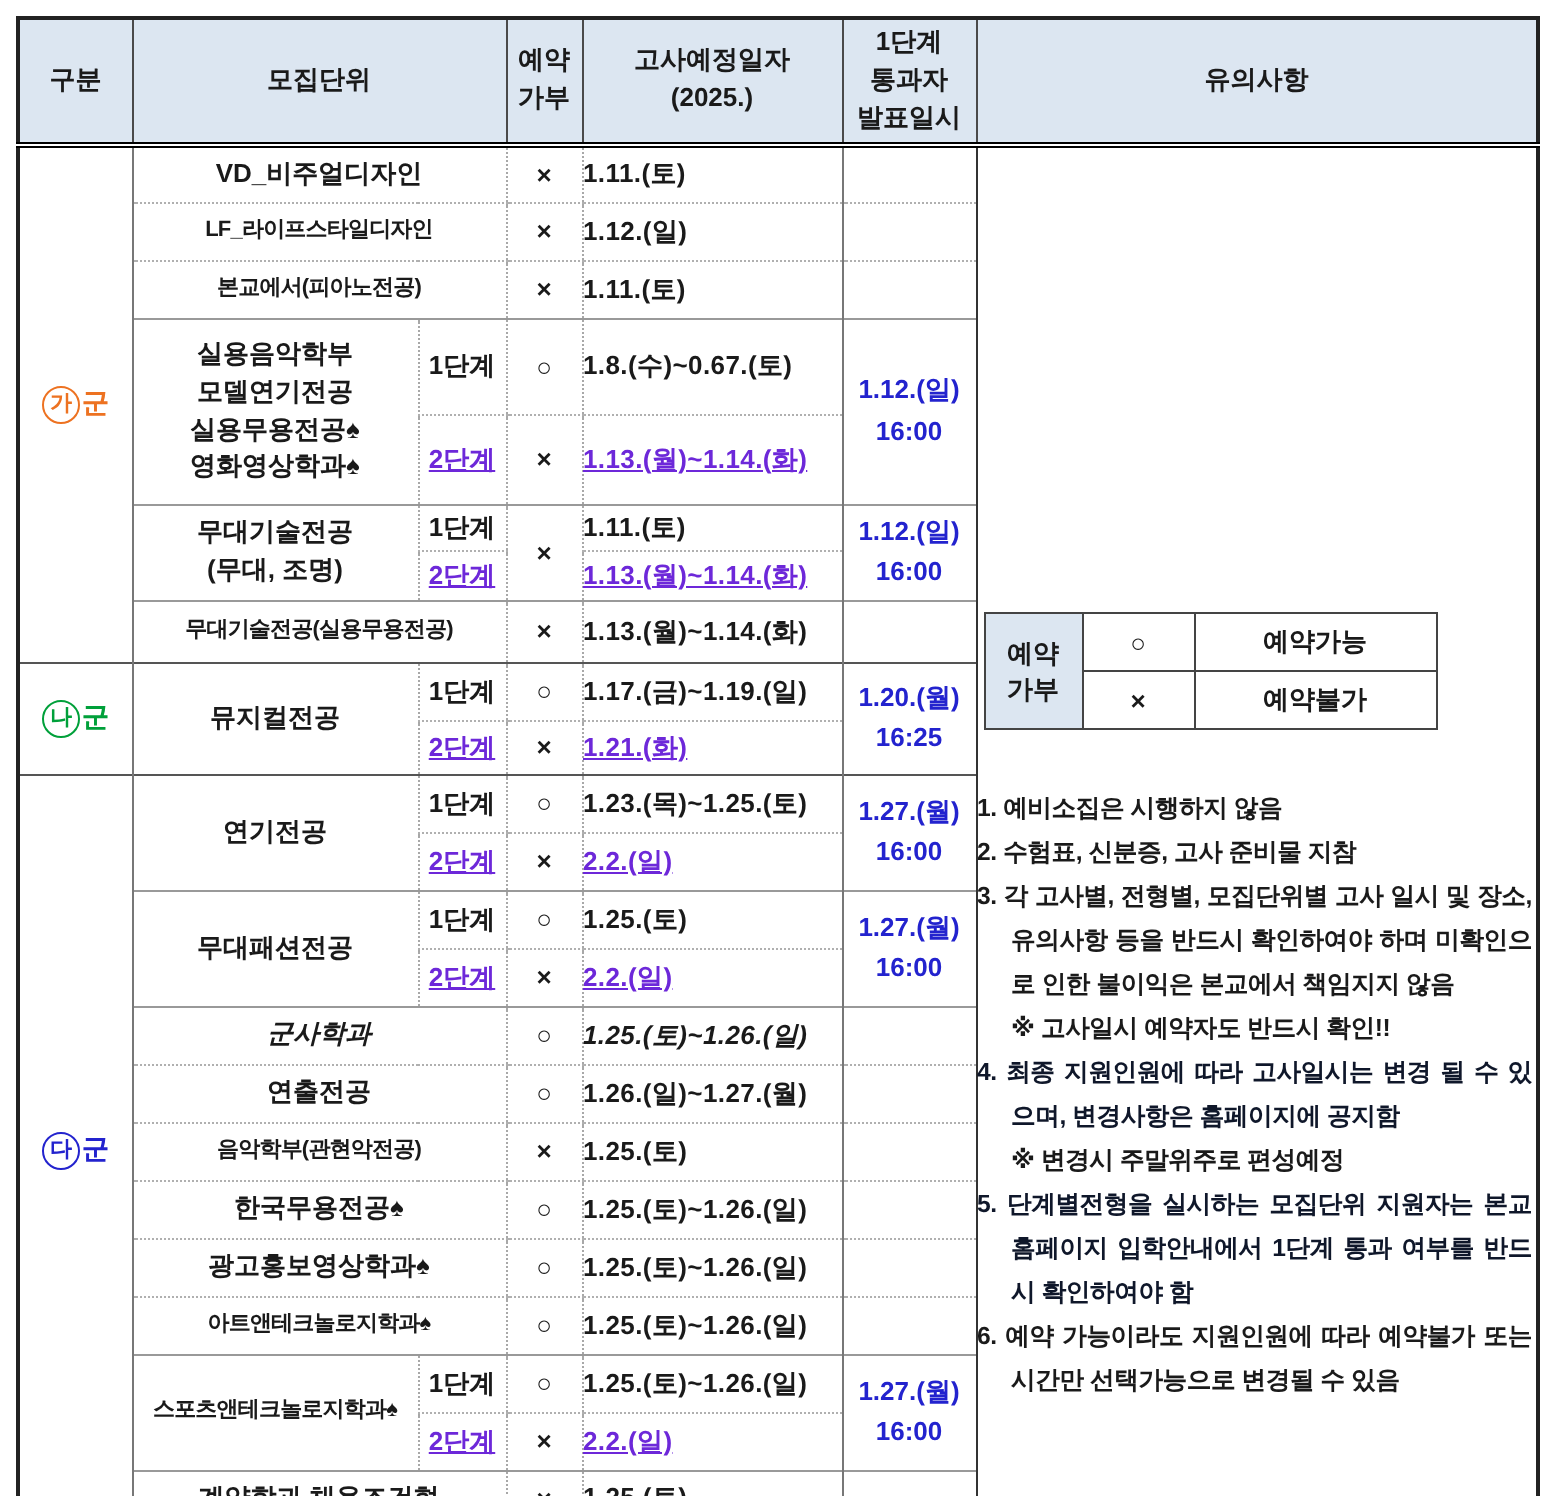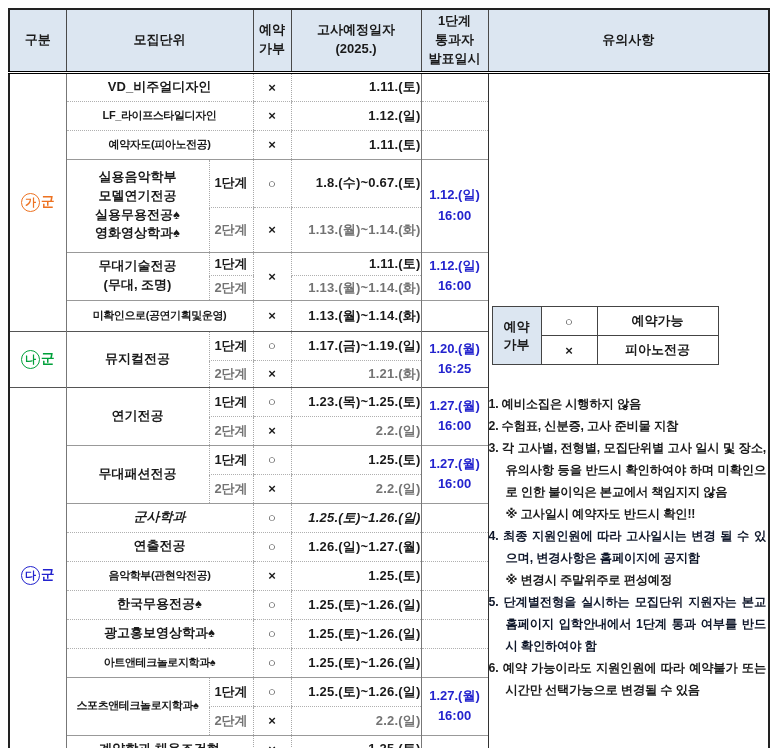--- a/index.html
+++ b/index.html
@@ -19,29 +19,29 @@
   table.main td{font-size:13px;padding:0;vertical-align:middle;
       border-bottom:1px dotted #b0b0b0;background:#fff;}
 
   td.c-group{border-right:1px solid #777;text-align:center;}
   td.c-unit{padding:2px 2px 2px 10px;text-align:center;white-space:pre-line;
             line-height:1.45;font-size:12.5px;}
   td.c-unit.tight{font-size:11px;letter-spacing:-0.4px;}
   td.c-stage{border-left:1px dotted #a8a8a8;text-align:center;font-size:12.5px;}
   td.c-res{border-left:1px dotted #a8a8a8;text-align:center;font-size:13px;}
   td.c-date{border-left:1px dotted #a8a8a8;border-right:1px solid #777;
-            padding-left:9px;text-align:right;letter-spacing:0.2px;}
+            padding-left:9px;text-align:left;letter-spacing:0.2px;}
   td.c-ann{border-right:1.5px solid #333;text-align:center;color:#2323ce;
            font-size:12.5px;white-space:pre-line;line-height:1.55;}
   td.c-notes{vertical-align:top;padding:4px 8px 0 6px;}
 
   tr.bt-solid td{border-top:1px solid #999;}
   tr.bt-section td{border-top:1.5px solid #555;}
 
-  .green{color:#737373;}
+  .green{color:#6d28d9;text-decoration:underline;}
   .badge-wrap{display:inline-flex;align-items:center;gap:1px;}
   .badge-circle{display:inline-flex;align-items:center;justify-content:center;
       width:17px;height:17px;border:1.6px solid currentColor;border-radius:50%;
       font-size:11px;line-height:1;}
   .badge-suffix{font-size:13.5px;}
 
   
   .notes-spacer{height:171px;}
   table.legend{border-collapse:collapse;margin-left:3px;}
   table.legend th,table.legend td{border:1.2px solid #444;font-size:13px;
@@ -101,21 +101,21 @@
     <table class="legend">
       <tbody>
                   <tr>
         <th rowspan="2">예약
 가부</th>
         <td class="sym">○</td>
         <td class="lbl">예약가능</td>
       </tr>
       <tr>
         <td class="sym">×</td>
-        <td class="lbl">피아노전공</td>
+        <td class="lbl">예약불가</td>
       </tr>
     </tbody>
               </table>
     <div class="notes-list" id="notes-list">
                 <div class="note-item">1. 예비소집은 시행하지 않음</div>
                 <div class="note-item">2. 수험표, 신분증, 고사 준비물 지참</div>
                 <div class="note-item">3. 각 고사별, 전형별, 모집단위별 고사 일시 및 장소, 유의사항 등을 반드시 확인하여야 하며 미확인으로 인한 불이익은 본교에서 책임지지 않음</div>
                 <div class="note-item sub">※ 고사일시 예약자도 반드시 확인!!</div>
                 <div class="note-item red">4. 최종 지원인원에 따라 고사일시는 변경 될 수 있으며, 변경사항은 홈페이지에 공지함</div>
                 <div class="note-item sub">※ 변경시 주말위주로 편성예정</div>
@@ -125,21 +125,21 @@
   </div>
 </td>
         </tr>
         <tr style="height: 29px;">
           <td class="c-unit tight" colspan="2">LF_라이프스타일디자인</td>
           <td class="c-res">×</td>
           <td class="c-date">1.12.(일)</td>
           <td class="c-ann"></td>
         </tr>
         <tr style="height: 29px;">
-          <td class="c-unit tight" colspan="2">예약자도(피아노전공)</td>
+          <td class="c-unit tight" colspan="2">본교에서(피아노전공)</td>
           <td class="c-res">×</td>
           <td class="c-date">1.11.(토)</td>
           <td class="c-ann"></td>
         </tr>
         <tr class="bt-solid" style="height: 48px;">
           <td class="c-unit" rowspan="2">실용음악학부
 모델연기전공
 실용무용전공♠
 영화영상학과♠</td>
           <td class="c-stage">1단계</td>
@@ -160,21 +160,21 @@
           <td class="c-res" rowspan="2">×</td>
           <td class="c-date">1.11.(토)</td>
           <td class="c-ann" rowspan="2">1.12.(일)
 16:00</td>
         </tr>
         <tr style="height: 25px;">
           <td class="c-stage green">2단계</td>
           <td class="c-date green">1.13.(월)~1.14.(화)</td>
         </tr>
         <tr class="bt-solid" style="height: 31px;">
-          <td class="c-unit tight" colspan="2">미확인으로(공연기획및운영)</td>
+          <td class="c-unit tight" colspan="2">무대기술전공(실용무용전공)</td>
           <td class="c-res">×</td>
           <td class="c-date">1.13.(월)~1.14.(화)</td>
           <td class="c-ann"></td>
         </tr>
         <tr class="bt-section" style="height: 29px;">
           <td class="c-group" rowspan="2" style="color: rgb(0, 160, 58);"><span class="badge-wrap">
               <span class="badge-circle">나</span>
               <span class="badge-suffix">군</span>
             </span></td>
           <td class="c-unit" rowspan="2">뮤지컬전공</td>

